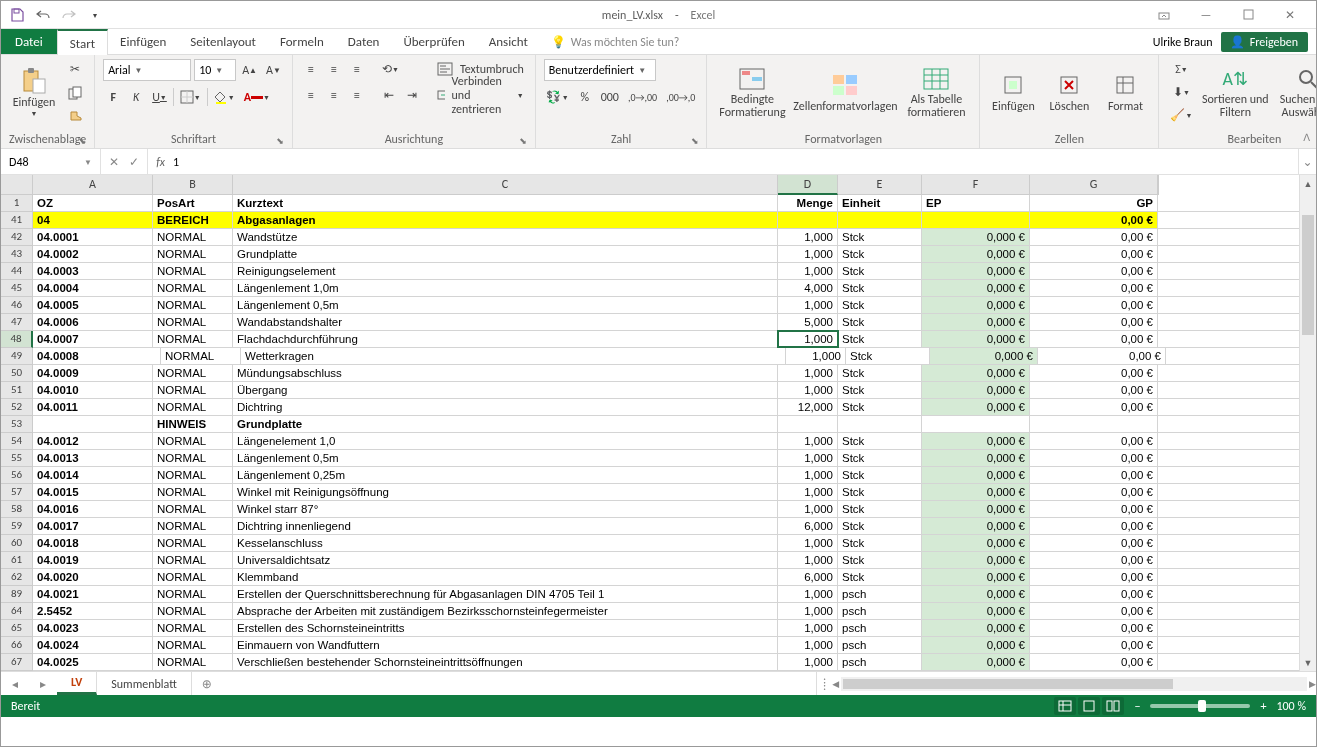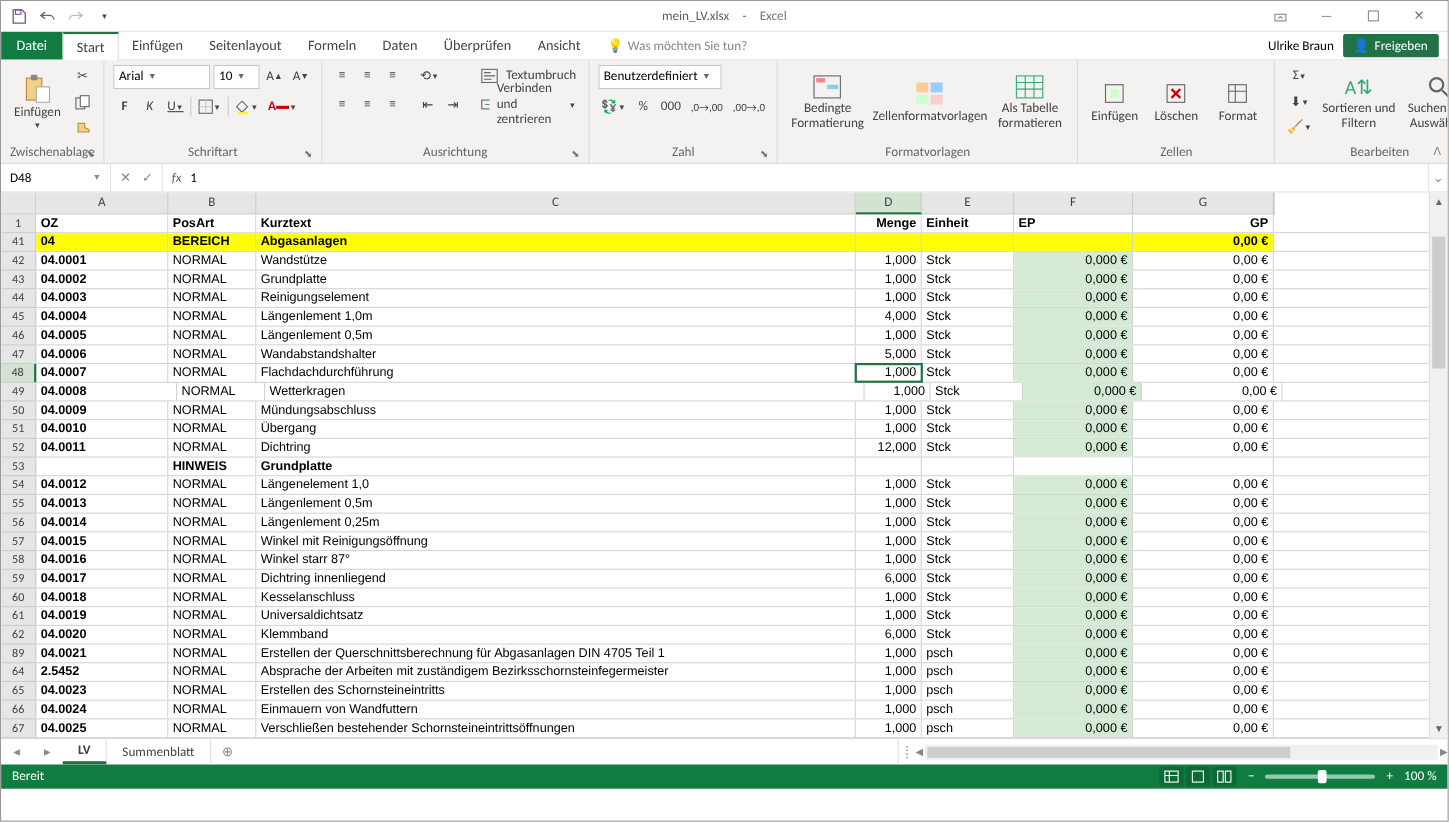--- a/index.html
+++ b/index.html
@@ -59,21 +59,21 @@
 .num{text-align:right;}
 .hinweis-row .cell.c1,.hinweis-row .cell.c2{font-weight:bold;}
 .hinweis-row .cell.c5{background:#fff;}
 .active-cell{outline:2px solid #217346;outline-offset:-1px;}
 .vscroll{width:17px;background:#f0f0f0;border-left:1px solid #ddd;position:relative;}
 .vscroll .arrow{height:17px;text-align:center;color:#666;font-size:9px;line-height:17px;}
 .vscroll .thumb{background:#cdcdcd;position:absolute;left:2px;right:2px;}
 .sheet-tabs{height:24px;background:#fff;display:flex;align-items:center;border-top:1px solid #ddd;}
 .st-nav{width:28px;display:flex;align-items:center;justify-content:center;color:#888;gap:2px;}
 .st-tab{padding:0 14px;height:100%;display:flex;align-items:center;border-right:1px solid #ddd;color:#444;}
-.st-tab.active{background:#fff;border-bottom:3px solid #217346;font-weight:700;color:#404040;}
+.st-tab.active{background:#fff;border-bottom:3px solid #217346;font-weight:700;color:#c2410c;}
 .st-add{width:30px;text-align:center;color:#888;}
 .hscroll-area{margin-left:auto;display:flex;align-items:center;width:500px;height:100%;border-left:1px solid #ddd;}
 .hscroll{flex:1;height:14px;background:#f0f0f0;position:relative;margin:0 2px;}
 .hscroll .thumb{position:absolute;top:2px;bottom:2px;background:#cdcdcd;}
 .statusbar{height:22px;background:#107c41;color:#fff;display:flex;align-items:center;padding:0 10px;font-size:11.5px;}
 .sb-right{margin-left:auto;display:flex;align-items:center;gap:10px;}
 .view-btns{display:flex;gap:2px;}
 .vb{width:22px;height:18px;background:#0d6a37;border-radius:2px;display:flex;align-items:center;justify-content:center;}
 .zoom-slider{width:100px;height:4px;background:#96c9ac;position:relative;border-radius:2px;}
 .zoom-slider .knob{width:8px;height:12px;background:#fff;border-radius:2px;position:absolute;top:-4px;left:48px;}

